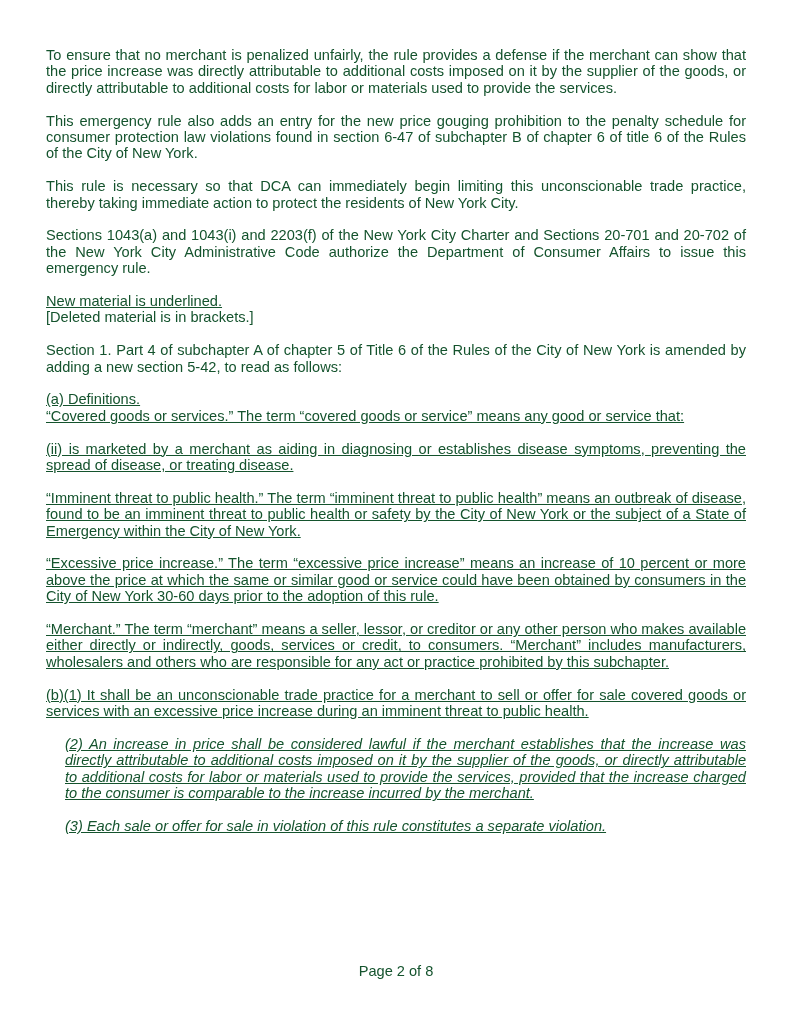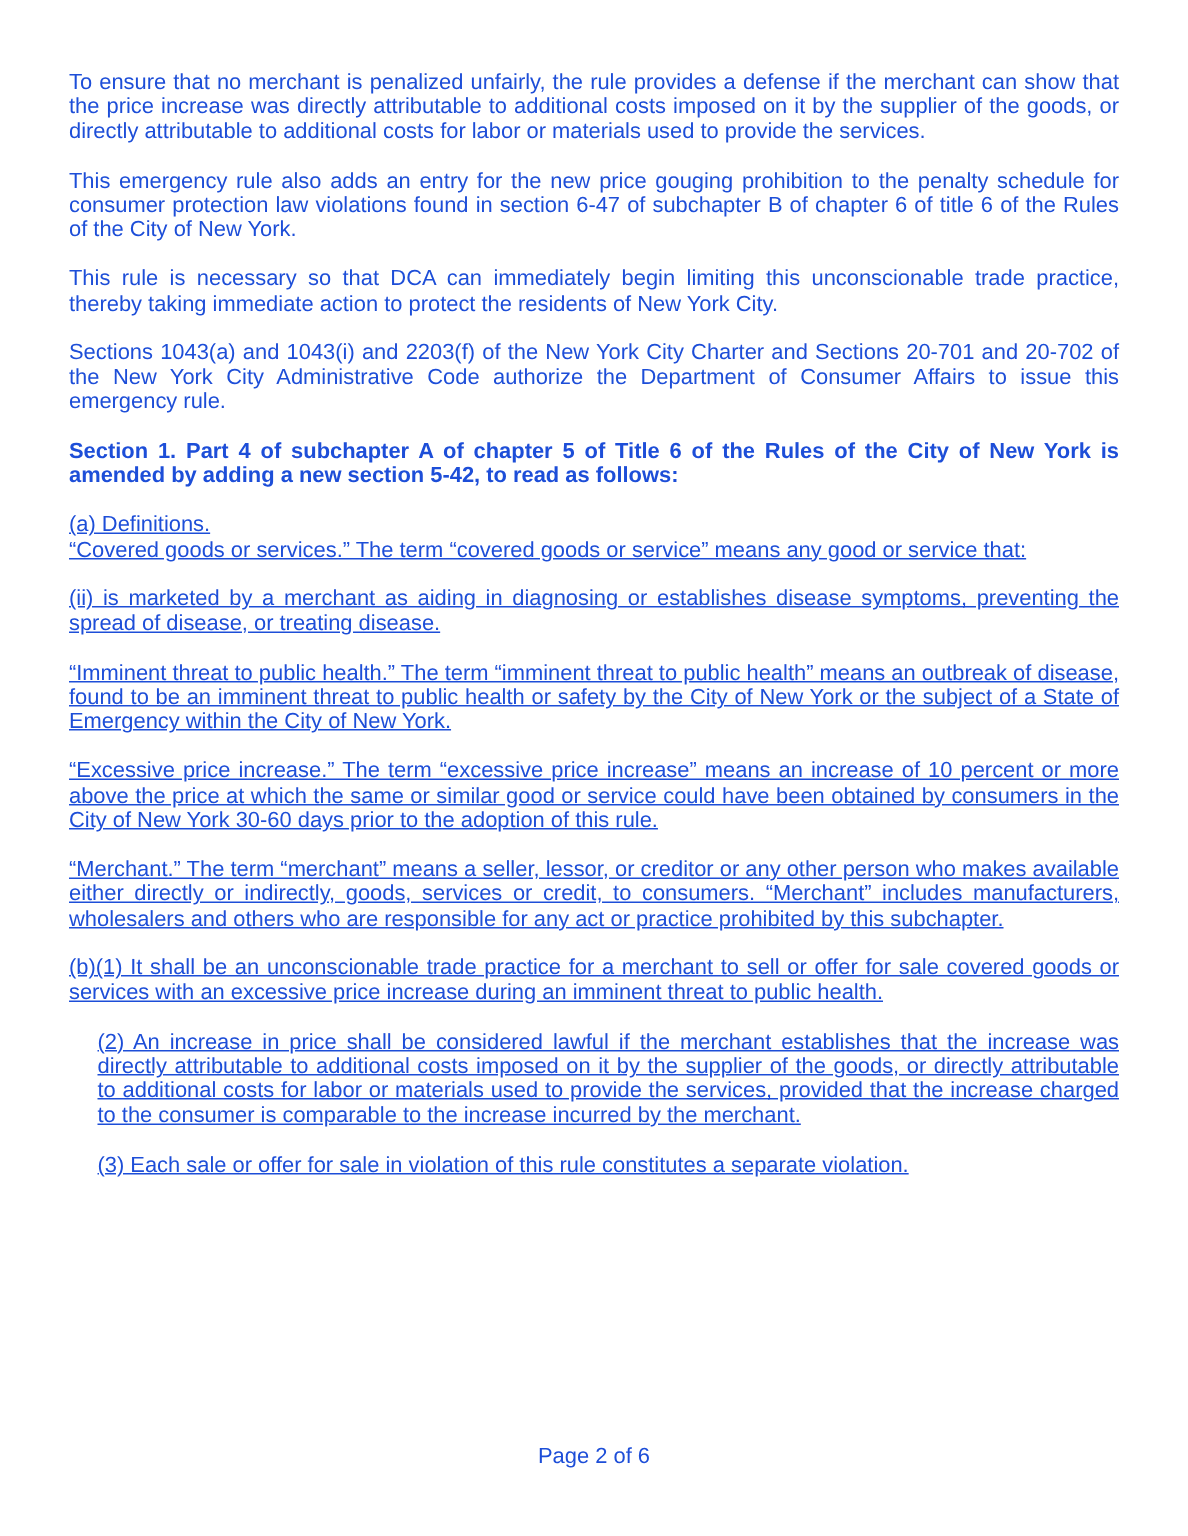--- a/index.html
+++ b/index.html
@@ -2,39 +2,39 @@
 <html><head>
 <meta charset="utf-8">
 <style>
   * { box-sizing: border-box; }
   html, body { margin: 0; padding: 0; background: #ffffff; }
   .page {
     position: relative;
     width: 792px;
     height: 1024px;
     background: #ffffff;
-    color: #1d4ed8;
+    color: #14532d;
     font-family: "Liberation Sans", sans-serif;
     font-size: 14.6px;
     line-height: 16.4px;
     overflow: hidden;
   }
   .content {
     position: absolute;
     top: 47px;
     left: 46px;
     width: 700px;
   }
   .content p { margin: 0 0 16.4px 0; }
   .group { margin: 0 0 16.4px 0; }
   .group p { margin: 0; }
   .j { text-align: justify; }
   .u { text-decoration: underline; }
-  .b { font-weight: bold; }
-  .indent { margin-left: 19px !important; }
+  .b { font-weight: normal; }
+  .indent { margin-left: 19px !important; font-style: italic; }
   .footer {
     position: absolute;
     left: 0;
     right: 0;
     bottom: 45px;
     text-align: center;
   }
 </style>
 </head>
 <body>
@@ -43,20 +43,24 @@
   <div class="content">
 
     <p class="j">To ensure that no merchant is penalized unfairly, the rule provides a defense if the merchant can show that the price increase was directly attributable to additional costs imposed on it by the supplier of the goods, or directly attributable to additional costs for labor or materials used to provide the services.</p>
 
     <p class="j">This emergency rule also adds an entry for the new price gouging prohibition to the penalty schedule for consumer protection law violations found in section 6-47 of subchapter B of chapter 6 of title 6 of the Rules of the City of New York.</p>
 
     <p class="j">This rule is necessary so that DCA can immediately begin limiting this unconscionable trade practice, thereby taking immediate action to protect the residents of New York City.</p>
 
     <p class="j">Sections 1043(a) and 1043(i) and 2203(f) of the New York City Charter and Sections 20-701 and 20-702 of the New York City Administrative Code authorize the Department of Consumer Affairs to issue this emergency rule.</p>
 
+    <div class="group">
+      <p class="u">New material is underlined.</p>
+      <p>[Deleted material is in brackets.]</p>
+    </div>
 
     <p class="b j">Section 1. Part 4 of subchapter A of chapter 5 of Title 6 of the Rules of the City of New York is amended by adding a new section 5-42, to read as follows:</p>
 
 
     <div class="group">
       <p class="u">(a) Definitions.</p>
       <p class="u">“Covered goods or services.” The term “covered goods or service” means any good or service that:</p>
     </div>
 
 
@@ -69,14 +73,14 @@
     <p class="u j">“Merchant.” The term “merchant” means a seller, lessor, or creditor or any other person who makes available either directly or indirectly, goods, services or credit, to consumers. “Merchant” includes manufacturers, wholesalers and others who are responsible for any act or practice prohibited by this subchapter.</p>
 
     <p class="u j">(b)(1) It shall be an unconscionable trade practice for a merchant to sell or offer for sale covered goods or services with an excessive price increase during an imminent threat to public health.</p>
 
     <p class="u j indent">(2) An increase in price shall be considered lawful if the merchant establishes that the increase was directly attributable to additional costs imposed on it by the supplier of the goods, or directly attributable to additional costs for labor or materials used to provide the services, provided that the increase charged to the consumer is comparable to the increase incurred by the merchant.</p>
 
     <p class="u indent">(3) Each sale or offer for sale in violation of this rule constitutes a separate violation.</p>
 
   </div>
 
-  <div class="footer">Page 2 of 6</div>
+  <div class="footer">Page 2 of 8</div>
 </div>
 
 </body></html>

